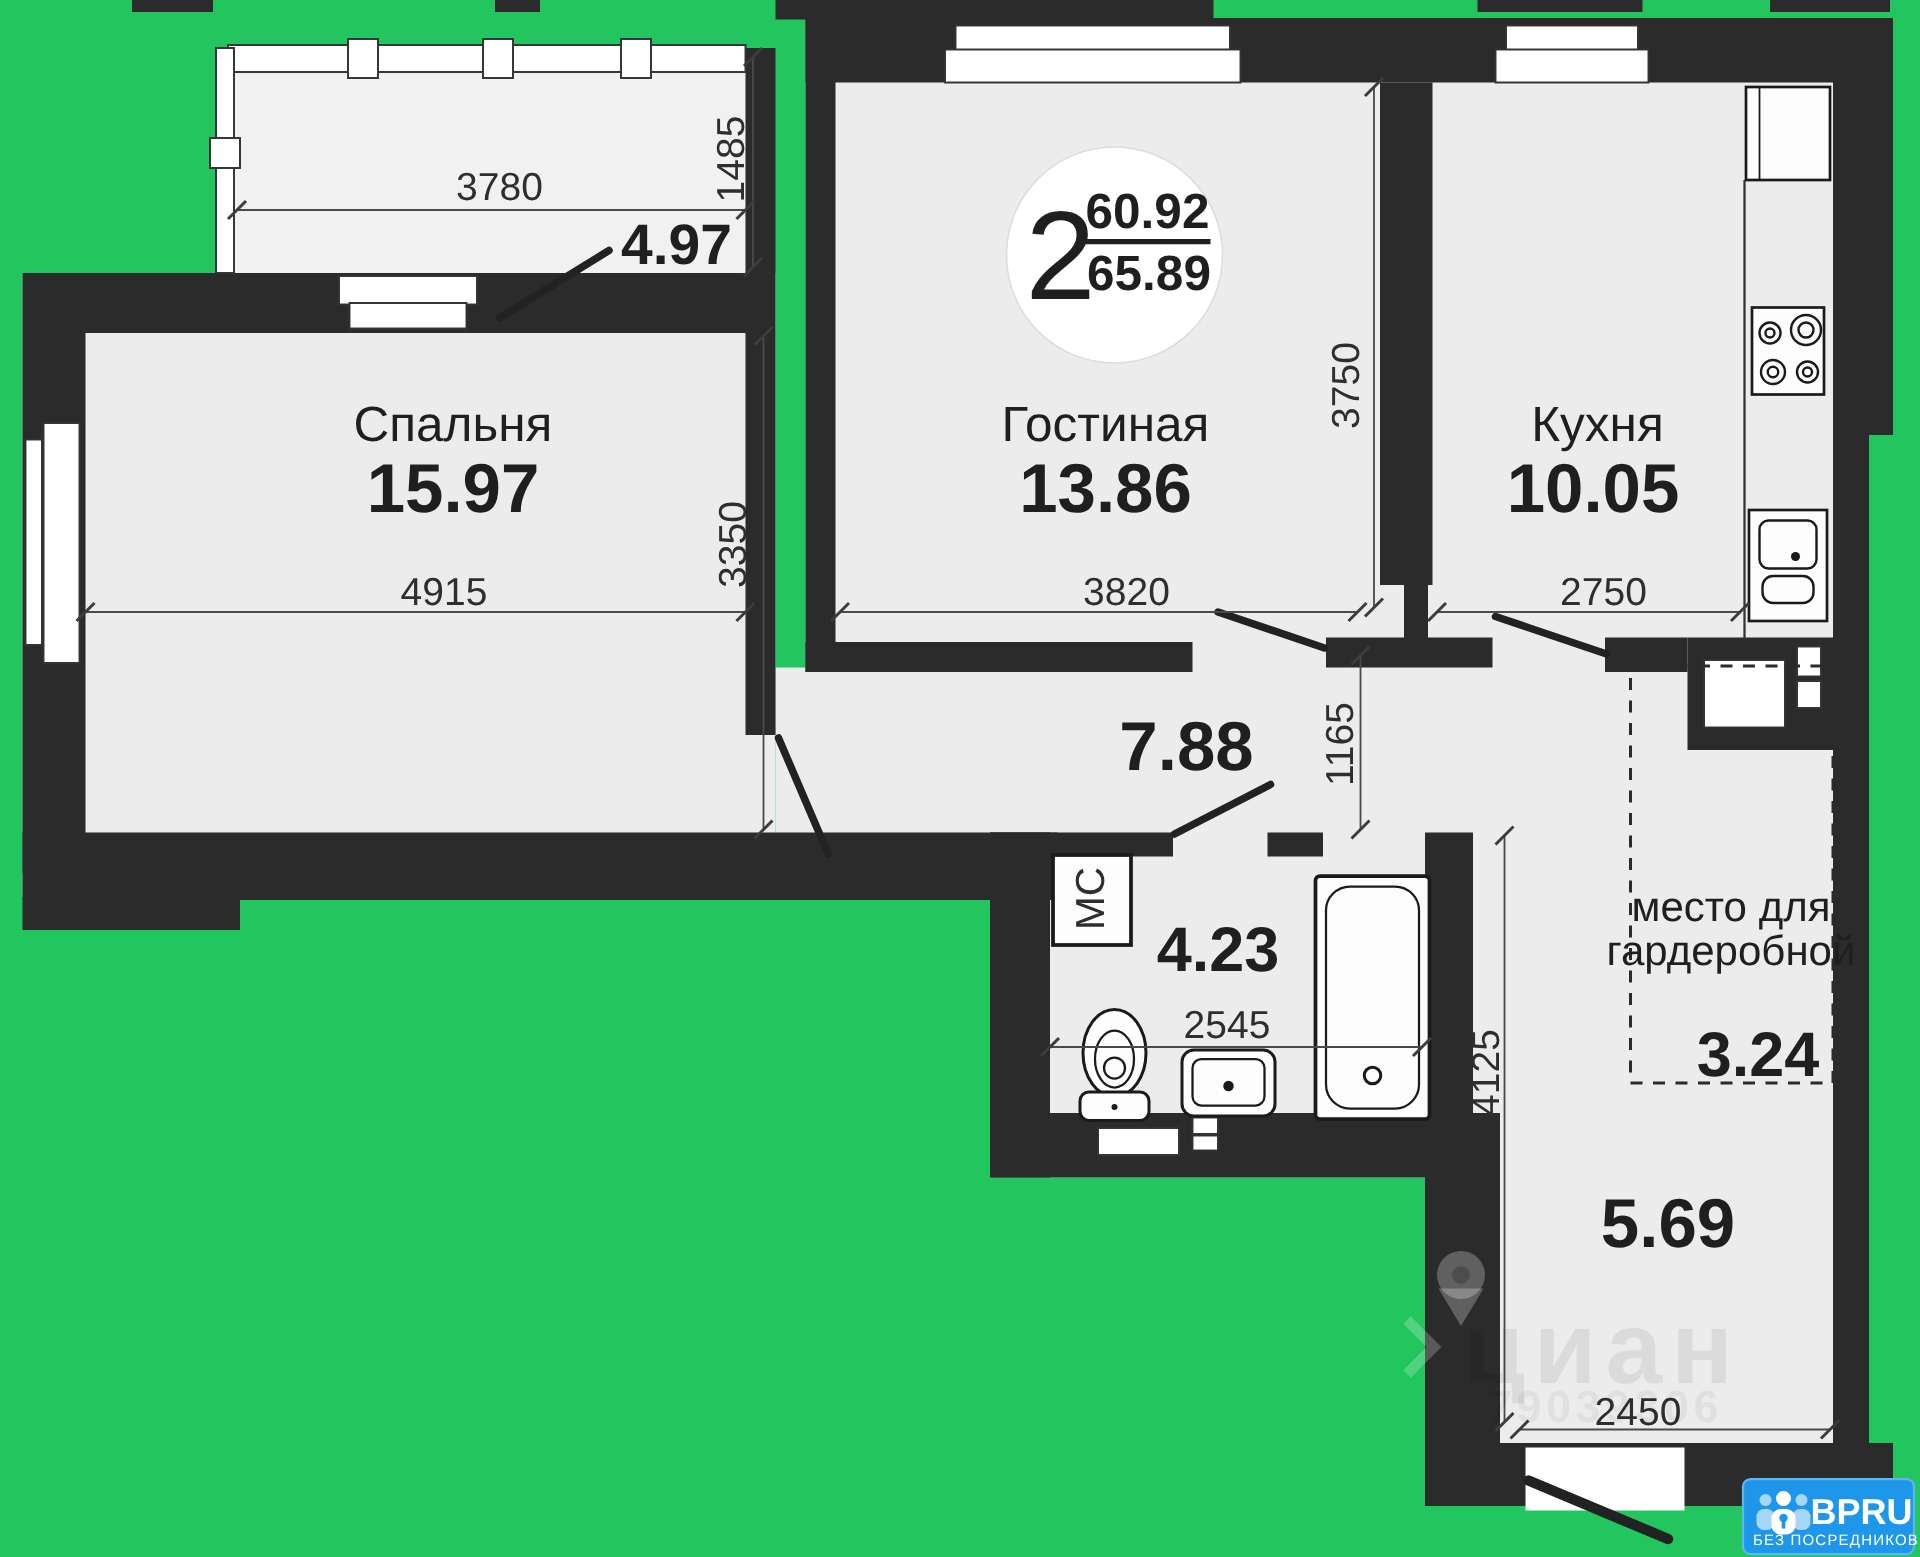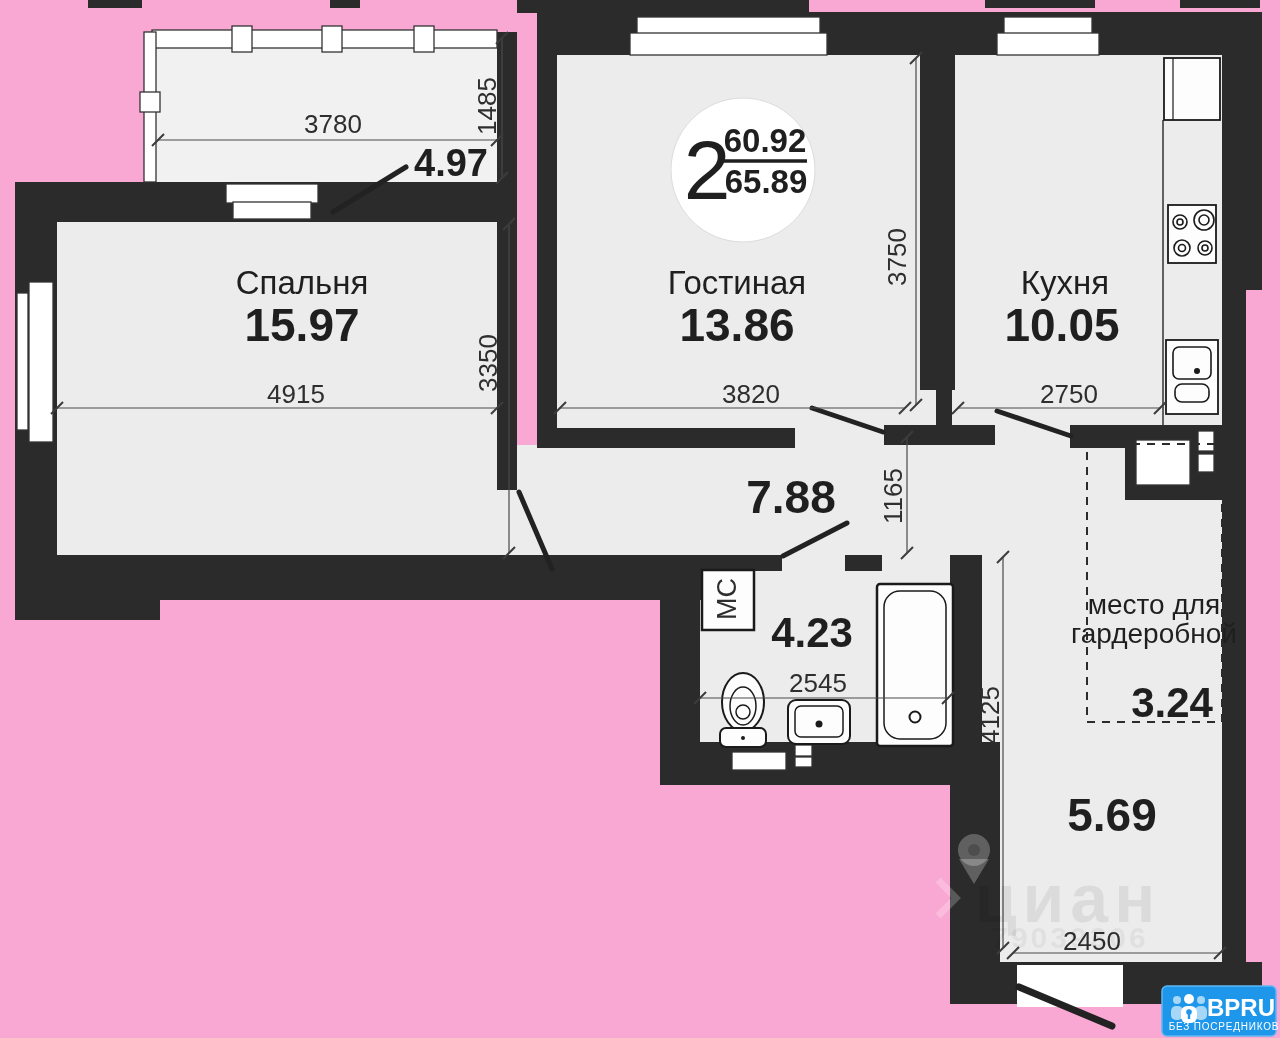--- a/index.html
+++ b/index.html
@@ -1,16 +1,16 @@
 <!DOCTYPE html>
 <html><head>
 <meta charset="utf-8">
 <style>
   html,body{margin:0;padding:0;background:#ffffff;}
-  .stage{position:relative;width:1280px;height:1038px;background:#f9a8d4;overflow:hidden;
+  .stage{position:relative;width:1280px;height:1038px;background:#22c55e;overflow:hidden;
          font-family:"Liberation Sans", sans-serif;}
   svg text{font-family:"Liberation Sans", sans-serif;fill:#1f1f1f;}
   .room-name{font-size:33px;text-anchor:middle;}
   .room-area{font-size:46px;font-weight:bold;text-anchor:middle;}
   .area-sm{font-size:42px;font-weight:bold;text-anchor:middle;}
   .dim{font-size:26px;fill:#2e2e2e;text-anchor:middle;}
   .dim-rot{font-size:26px;fill:#2e2e2e;text-anchor:middle;dominant-baseline:central;}
   .wardrobe-label{font-size:28px;text-anchor:middle;}
   .badge-frac{font-size:33px;font-weight:bold;text-anchor:middle;}
   .badge-num{font-size:84px;font-weight:400;text-anchor:middle;}

